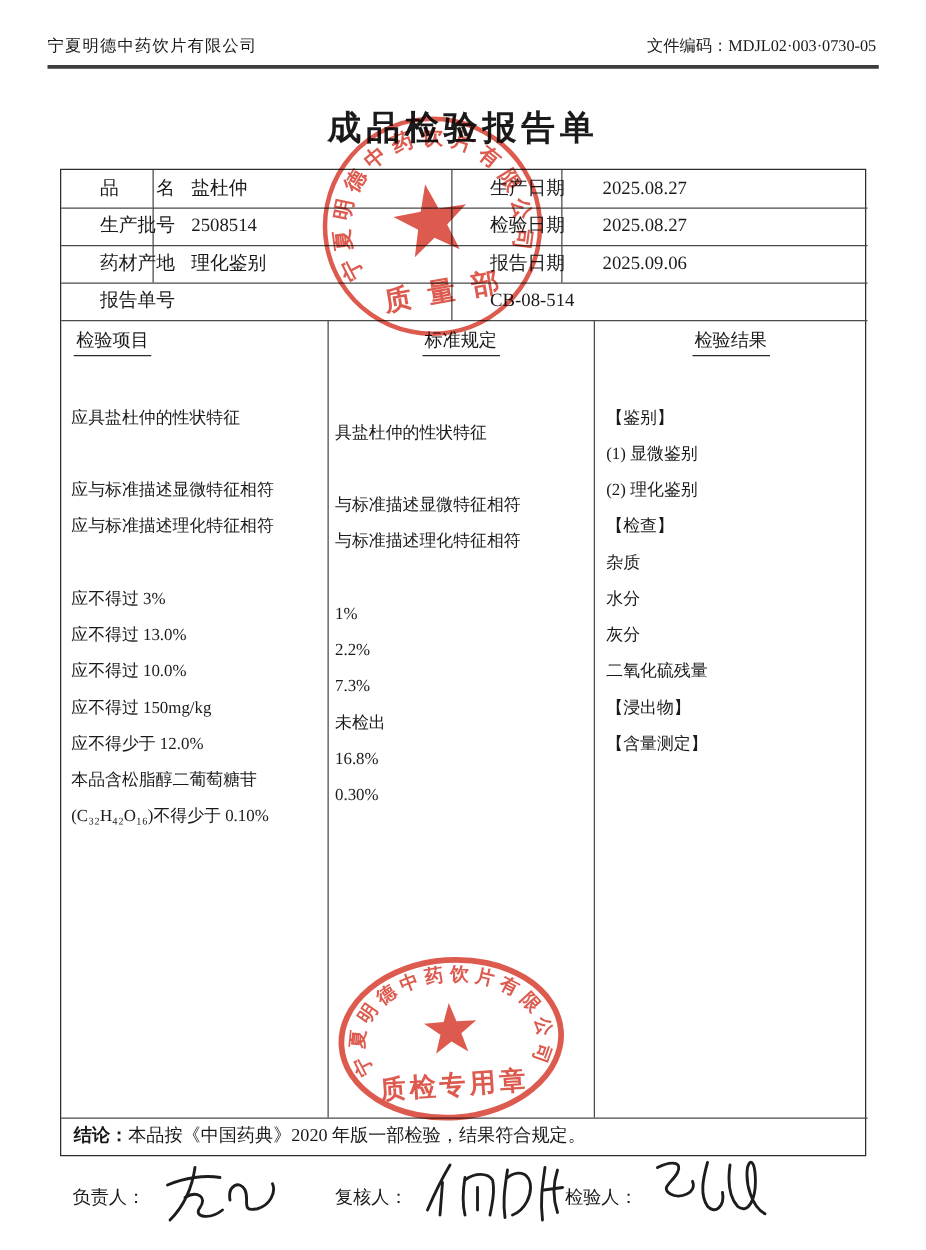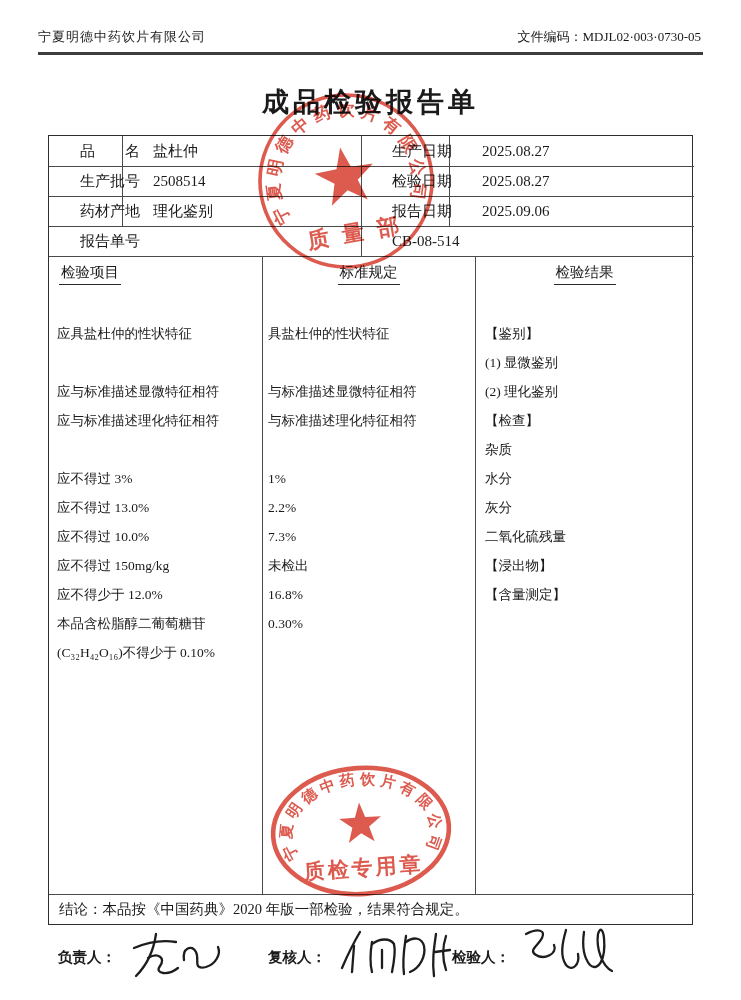--- a/index.html
+++ b/index.html
@@ -25,35 +25,35 @@
   .cell { position:absolute; height:30px; line-height:30px; white-space:nowrap;margin-left:23px; }
 
   .colhead { position:absolute; top:127px; font-size:14.5px; text-align:center;font-family:Liberation Serif, serif; }
   .colhead span { display:inline-block; border-bottom:1px solid #2a2a2a; padding:0 2px 2px 2px; }
 
   .rows-grid { position:absolute; left:0; top:183px; width:645px; display:grid;
                grid-template-columns:213px 213px 219px; grid-auto-rows:29px;
                font-size:13.5px; }
   .rows-grid .c-item { padding-left:10px; }
   .rows-grid .c-std  { padding-left:8px; }
-  .rows-grid .c-res  { padding-left:6px; }
+  .rows-grid .c-res  { padding-left:6px;margin-top:12px; }
   .rows-grid div { line-height:29px; white-space:nowrap; overflow:visible; }
 
   .conclusion { position:absolute; left:0; top:758px; width:645px; height:31px;
                 line-height:31px; padding-left:10px; font-size:14.5px; white-space:nowrap; }
-  .conclusion .c-label { font-weight:normal; }
+  .conclusion .c-label { font-weight:bold; }
 
   
   .stamp { position:absolute; mix-blend-mode:multiply; opacity:0.84; }
   .stamp-top    { left:251px; top:86px; }
   .stamp-bottom { left:257px; top:752px; }
 
   
   .sig-row { position:absolute; left:0; top:920px; width:741px; height:75px; }
-  .sig-label { position:absolute; top:28px; font-size:14.5px;font-weight:bold; }
+  .sig-label { position:absolute; top:28px; font-size:14.5px; }
   .sig-svg { position:absolute; }
 </style>
 </head>
 <body>
 
 <div class="sheet">
 
   <div class="hdr-left">宁夏明德中药饮片有限公司</div>
   <div class="hdr-right">
     <span>文件编码：</span><span>MDJL02·003·0730-05</span>

